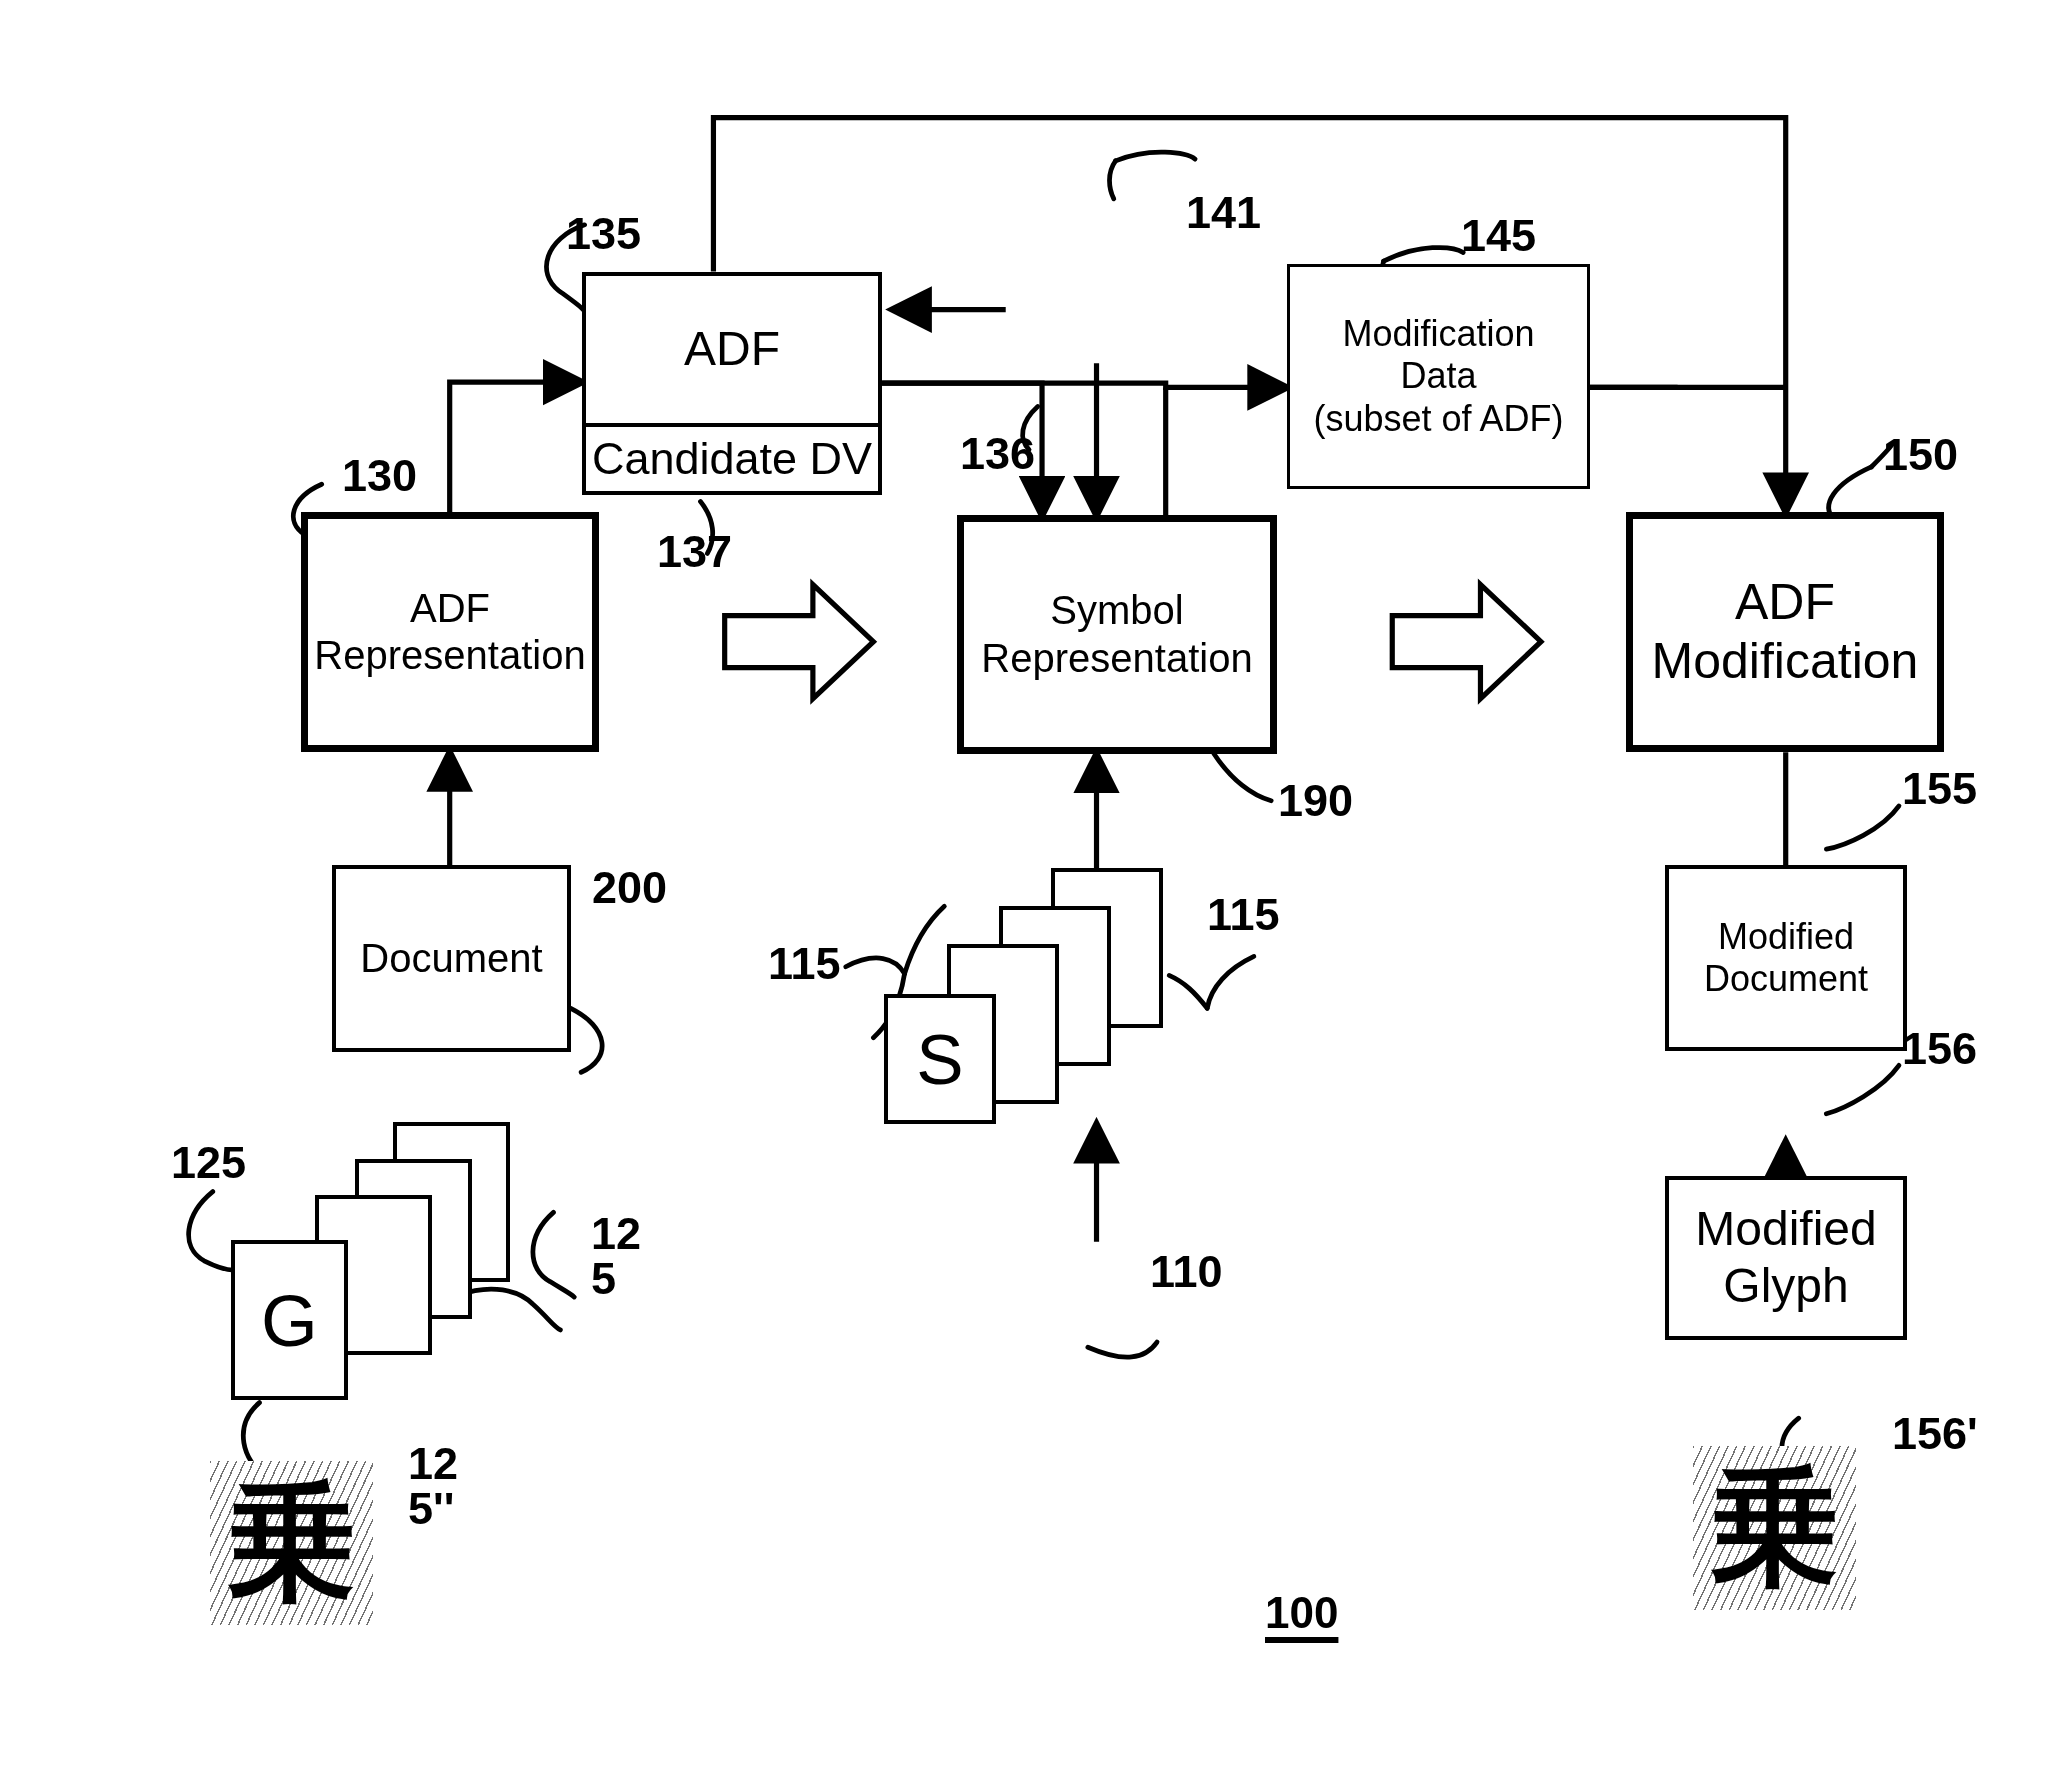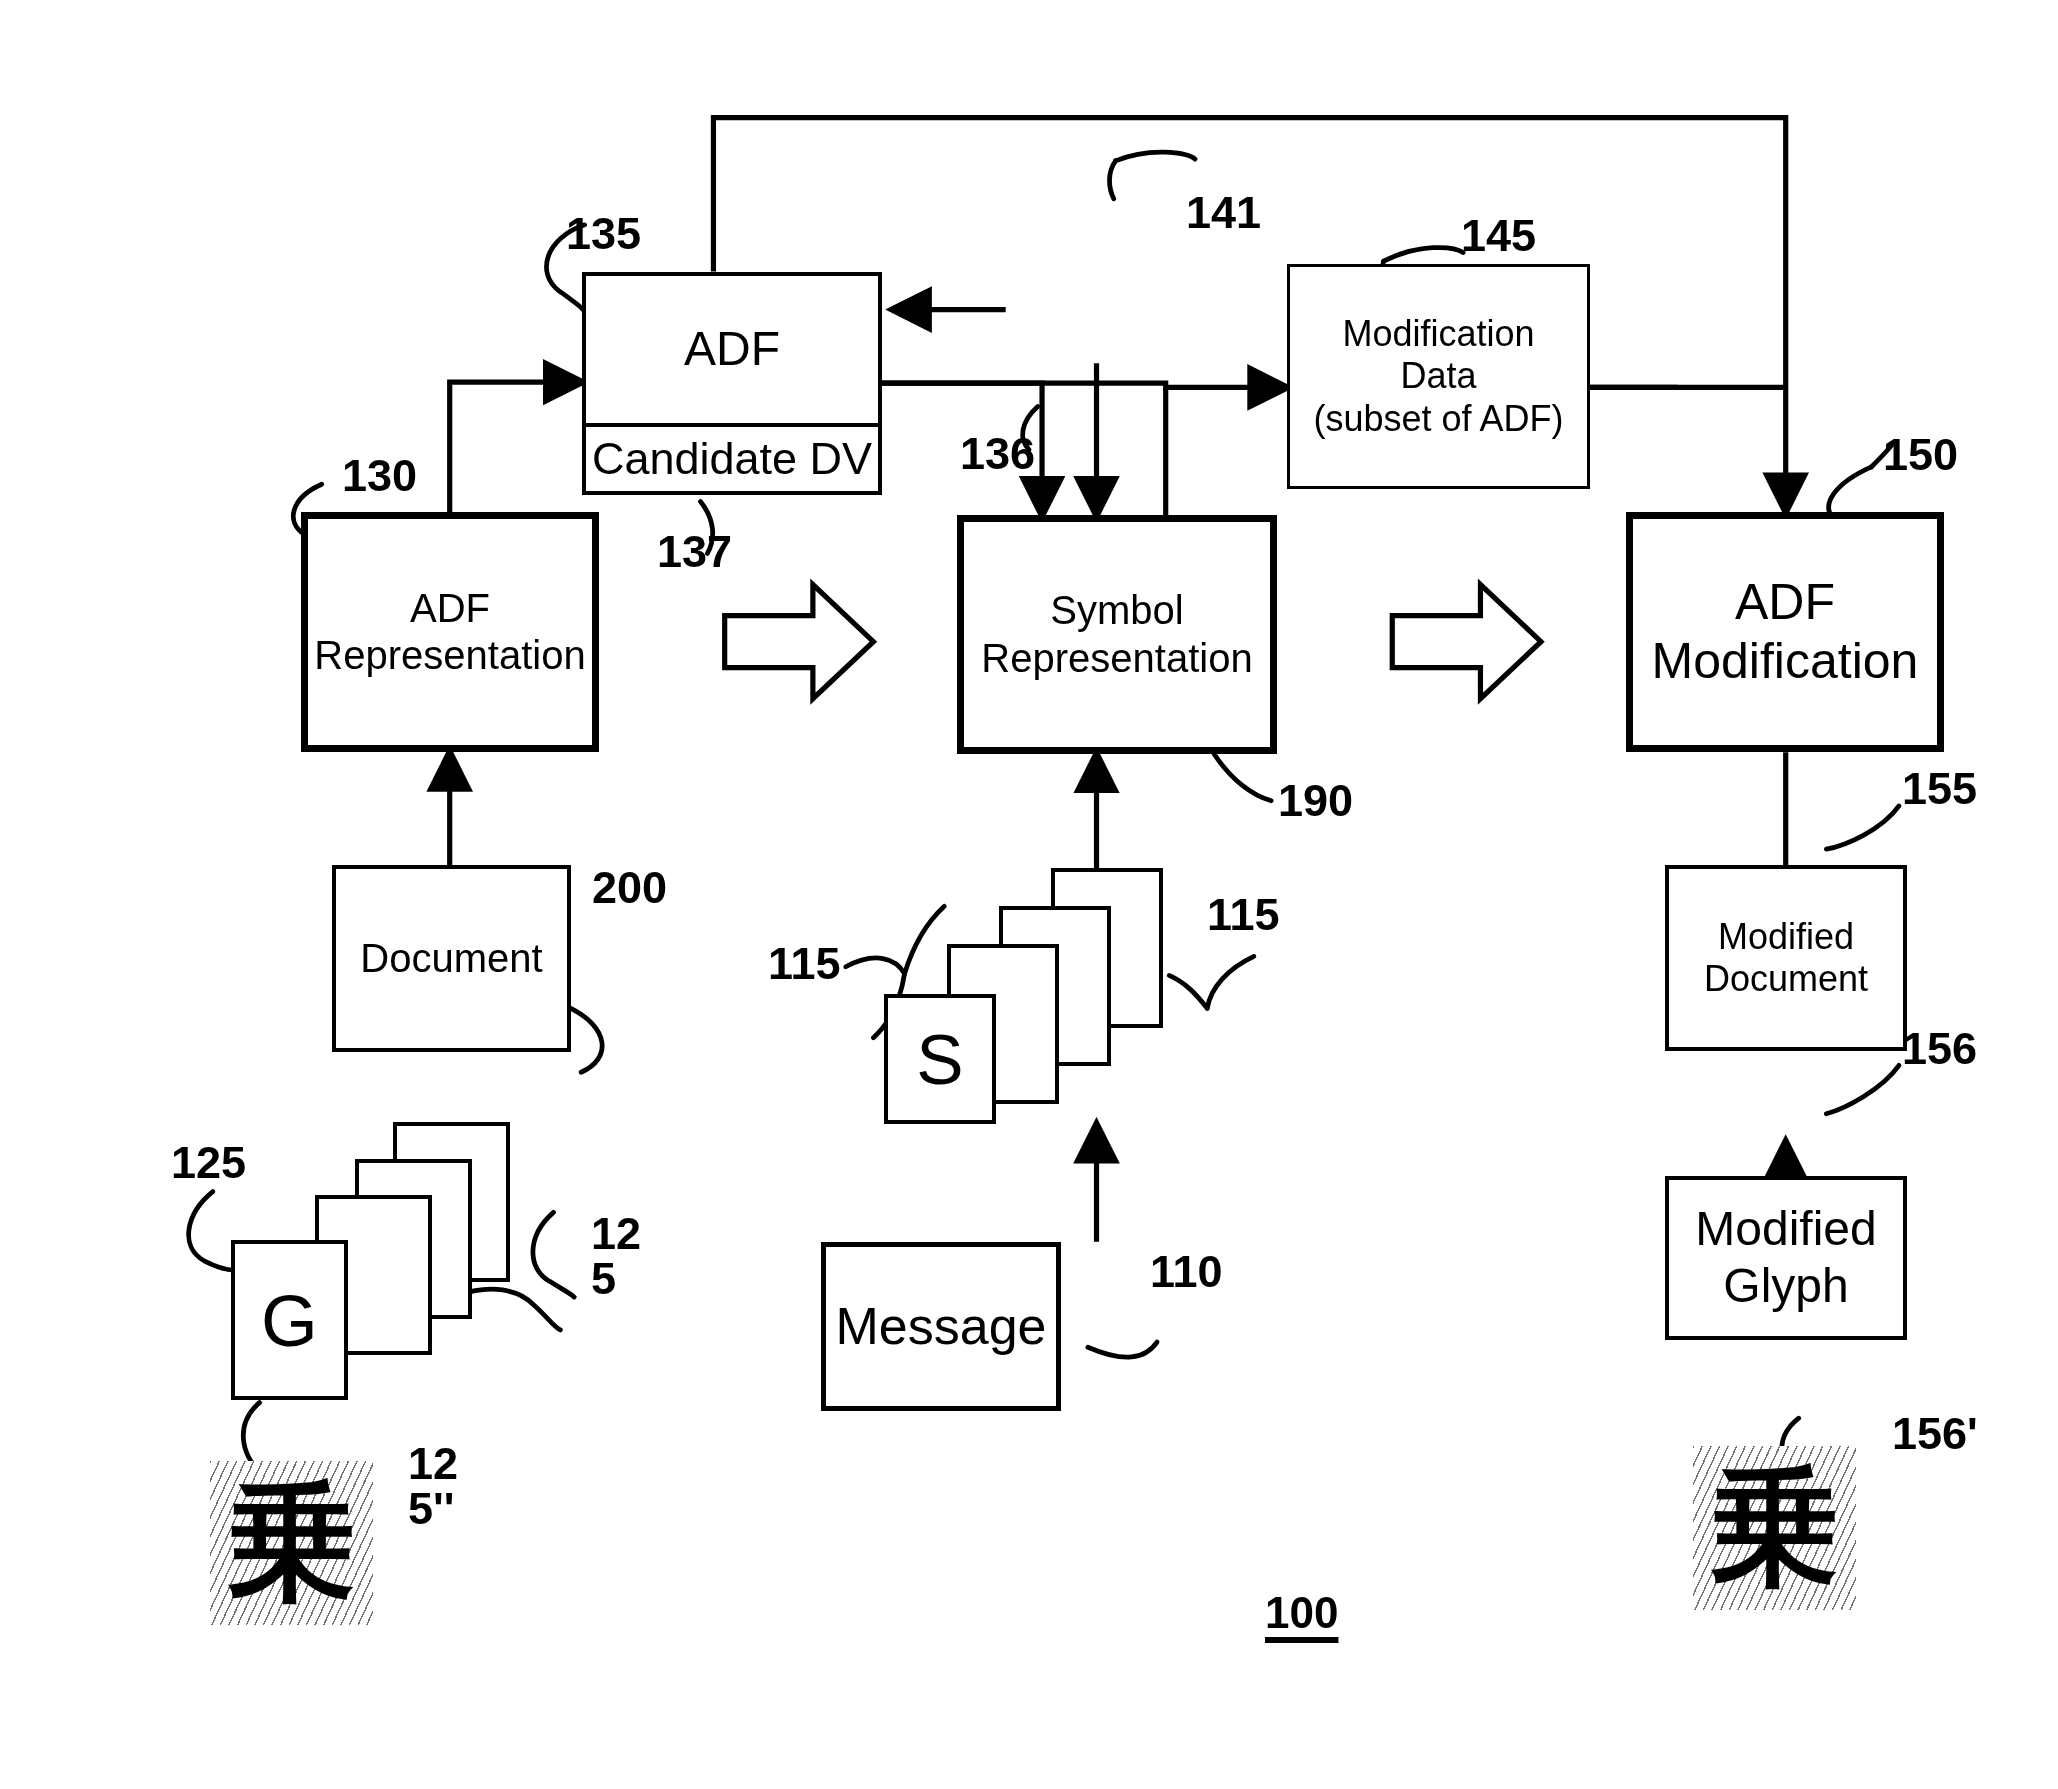--- a/index.html
+++ b/index.html
@@ -224,23 +224,20 @@
 
   <div class="box thick" style="left:1626px; top:512px; width:318px; height:240px;">
     <span class="line" style="font-size:50px;">ADF</span>
     <span class="line" style="font-size:50px;">Modification</span>
   </div>
 
   <div class="box" style="left:332px; top:865px; width:239px; height:187px; border-width:4.3px;">
     <span class="line" style="font-size:40px;">Document</span>
   </div>
 
-  <div class="box" style="left:821px; top:1242px; width:240px; height:169px; border-width:5.2px;">
-    <span class="line" style="font-size:52px;">Message</span>
-  </div>
 
   <div class="box" style="left:1665px; top:865px; width:242px; height:186px; border-width:4.3px;">
     <span class="line" style="font-size:36px;">Modified</span>
     <span class="line" style="font-size:36px;">Document</span>
   </div>
 
   <div class="box" style="left:1665px; top:1176px; width:242px; height:164px; border-width:4.3px;">
     <span class="line" style="font-size:48px;">Modified</span>
     <span class="line" style="font-size:48px;">Glyph</span>
   </div>

